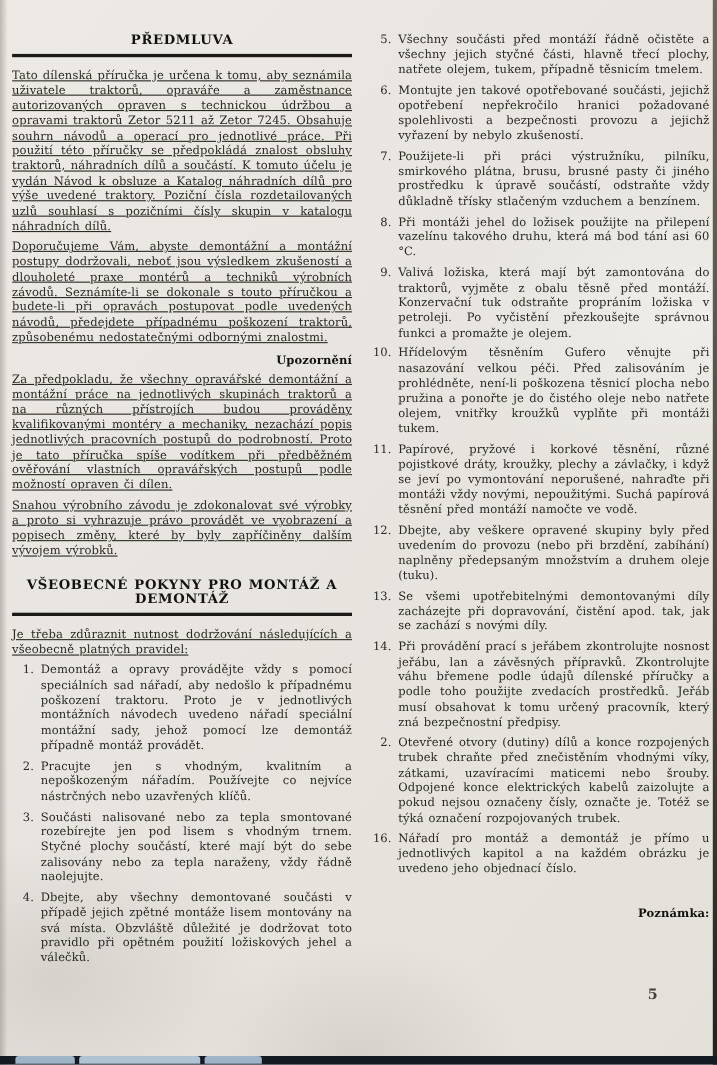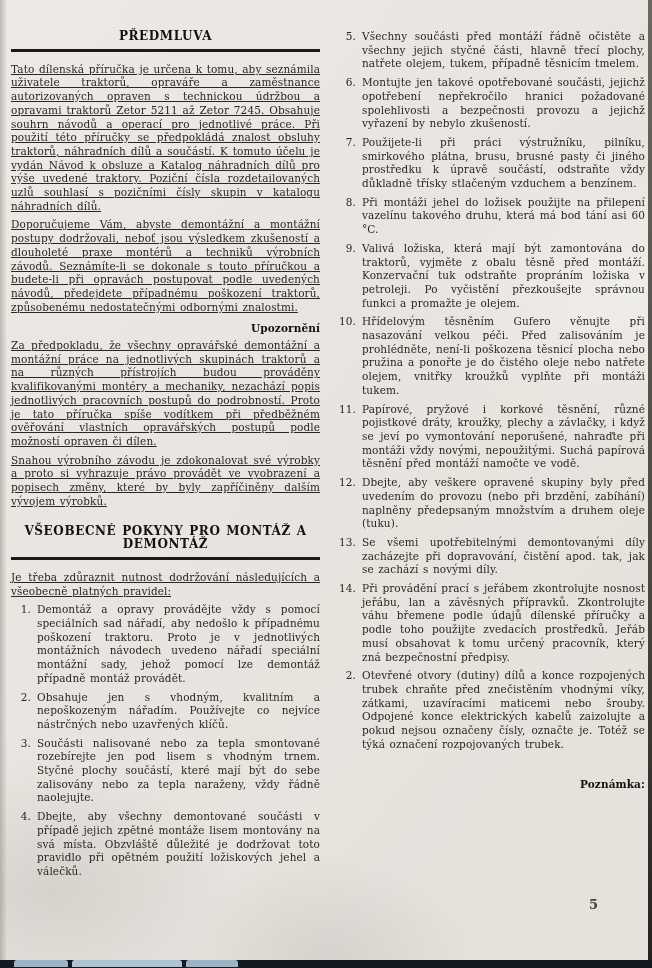--- a/index.html
+++ b/index.html
@@ -90,21 +90,21 @@
     <div class="rule"></div>
 
     <p class="para">Je třeba zdůraznit nutnost dodržování následujících a všeobecně platných pravidel:</p>
 
     <div class="list-item">
       <span class="num">1.</span>
       <span class="item-text">Demontáž a opravy provádějte vždy s pomocí speciálních sad nářadí, aby nedošlo k případnému poškození traktoru. Proto je v jednotlivých montážních návodech uvedeno nářadí speciální montážní sady, jehož pomocí lze demontáž případně montáž provádět.</span>
     </div>
     <div class="list-item">
       <span class="num">2.</span>
-      <span class="item-text">Obsahuje jen s vhodným, kvalitním a nepoškozeným nářadím. Používejte co nejvíce nástrčných nebo uzavřených klíčů.</span>
+      <span class="item-text">Pracujte jen s vhodným, kvalitním a nepoškozeným nářadím. Používejte co nejvíce nástrčných nebo uzavřených klíčů.</span>
     </div>
     <div class="list-item">
       <span class="num">3.</span>
       <span class="item-text">Součásti nalisované nebo za tepla smontované rozebírejte jen pod lisem s vhodným trnem. Styčné plochy součástí, které mají být do sebe zalisovány nebo za tepla naraženy, vždy řádně naolejujte.</span>
     </div>
     <div class="list-item">
       <span class="num">4.</span>
       <span class="item-text">Dbejte, aby všechny demontované součásti v případě jejich zpětné montáže lisem montovány na svá místa. Obzvláště důležité je dodržovat toto pravidlo při opětném použití ložiskových jehel a válečků.</span>
     </div>
   </div>
@@ -147,20 +147,24 @@
       <span class="item-text">Se všemi upotřebitelnými demontovanými díly zacházejte při dopravování, čistění apod. tak, jak se zachází s novými díly.</span>
     </div>
     <div class="list-item">
       <span class="num">14.</span>
       <span class="item-text">Při provádění prací s jeřábem zkontrolujte nosnost jeřábu, lan a závěsných přípravků. Zkontrolujte váhu břemene podle údajů dílenské příručky a podle toho použijte zvedacích prostředků. Jeřáb musí obsahovat k tomu určený pracovník, který zná bezpečnostní předpisy.</span>
     </div>
     <div class="list-item">
       <span class="num">2.</span>
       <span class="item-text">Otevřené otvory (dutiny) dílů a konce rozpojených trubek chraňte před znečistěním vhodnými víky, zátkami, uzavíracími maticemi nebo šrouby. Odpojené konce elektrických kabelů zaizolujte a pokud nejsou označeny čísly, označte je. Totéž se týká označení rozpojovaných trubek.</span>
     </div>
+    <div class="list-item">
+      <span class="num">16.</span>
+      <span class="item-text">Nářadí pro montáž a demontáž je přímo u jednotlivých kapitol a na každém obrázku je uvedeno jeho objednací číslo.</span>
+    </div>
 
     <div class="note-block">
       <div class="subheading">Poznámka:</div>
     </div>
   </div>
 
   <div class="page-number">5</div>
 
   <div class="scan-left-edge"></div>
   <div class="scan-right-edge"></div>

